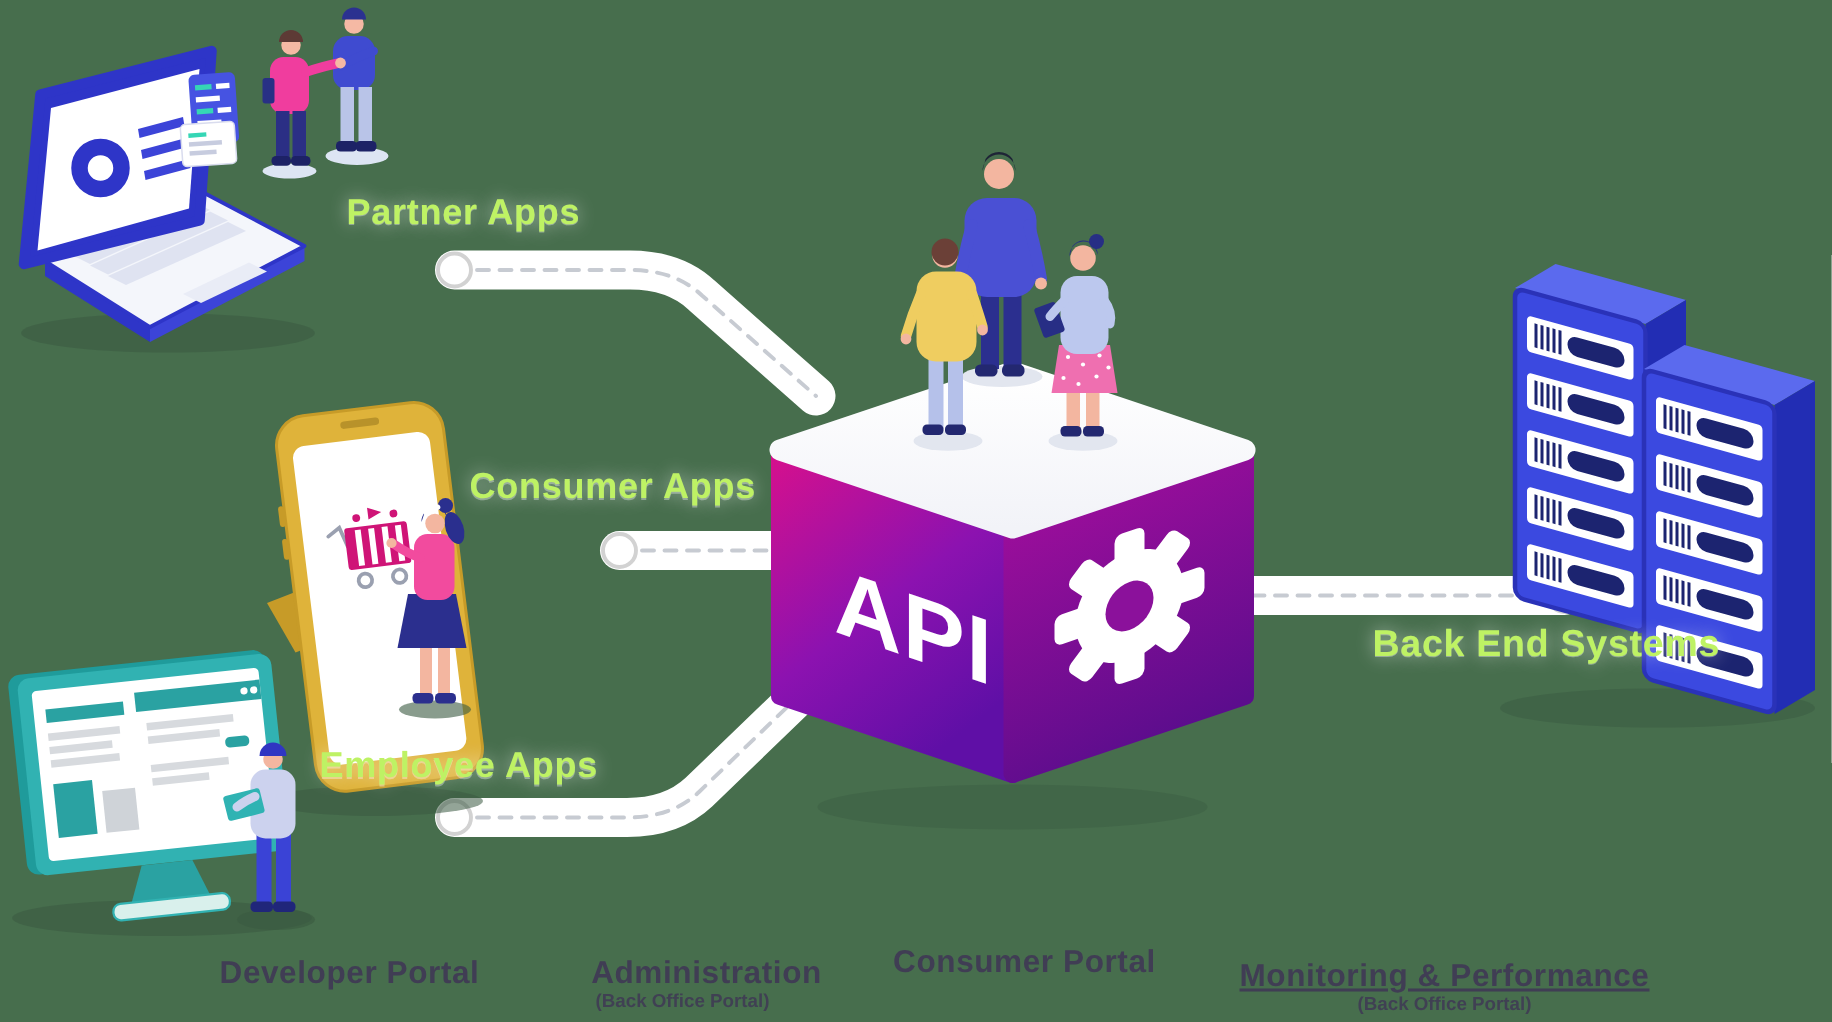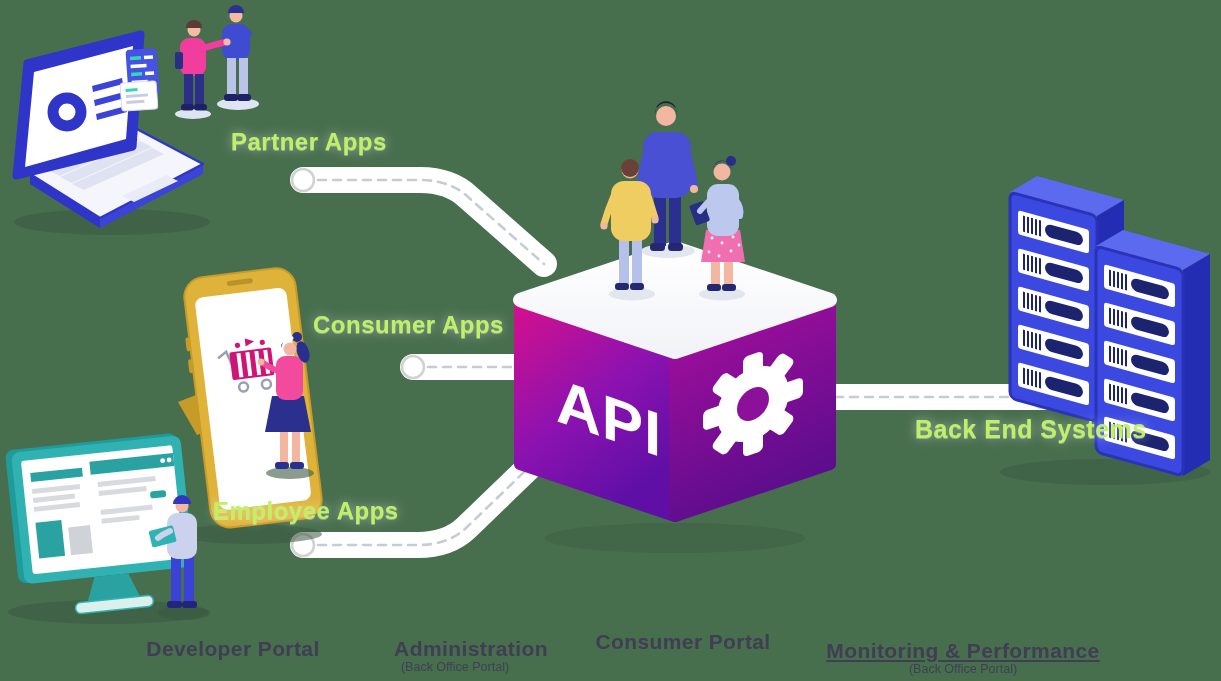--- a/index.html
+++ b/index.html
@@ -30,21 +30,21 @@
     font-weight:bold;
     font-size:21px;
     letter-spacing:.4px;
     text-align:left;
     white-space:nowrap;
   }
   .caption-sub{
     position:absolute;
     transform:translateX(-50%);
     color:rgba(62,50,86,.75);
-    font-weight:normal;
+    font-weight:bold;
     font-size:12.5px;
     text-align:center;
     white-space:nowrap;
   }
   .api-text{
     font-family:"Liberation Sans", sans-serif;
     font-weight:800;
     font-size:62px;
     letter-spacing:1px;
     fill:#ffffff;

